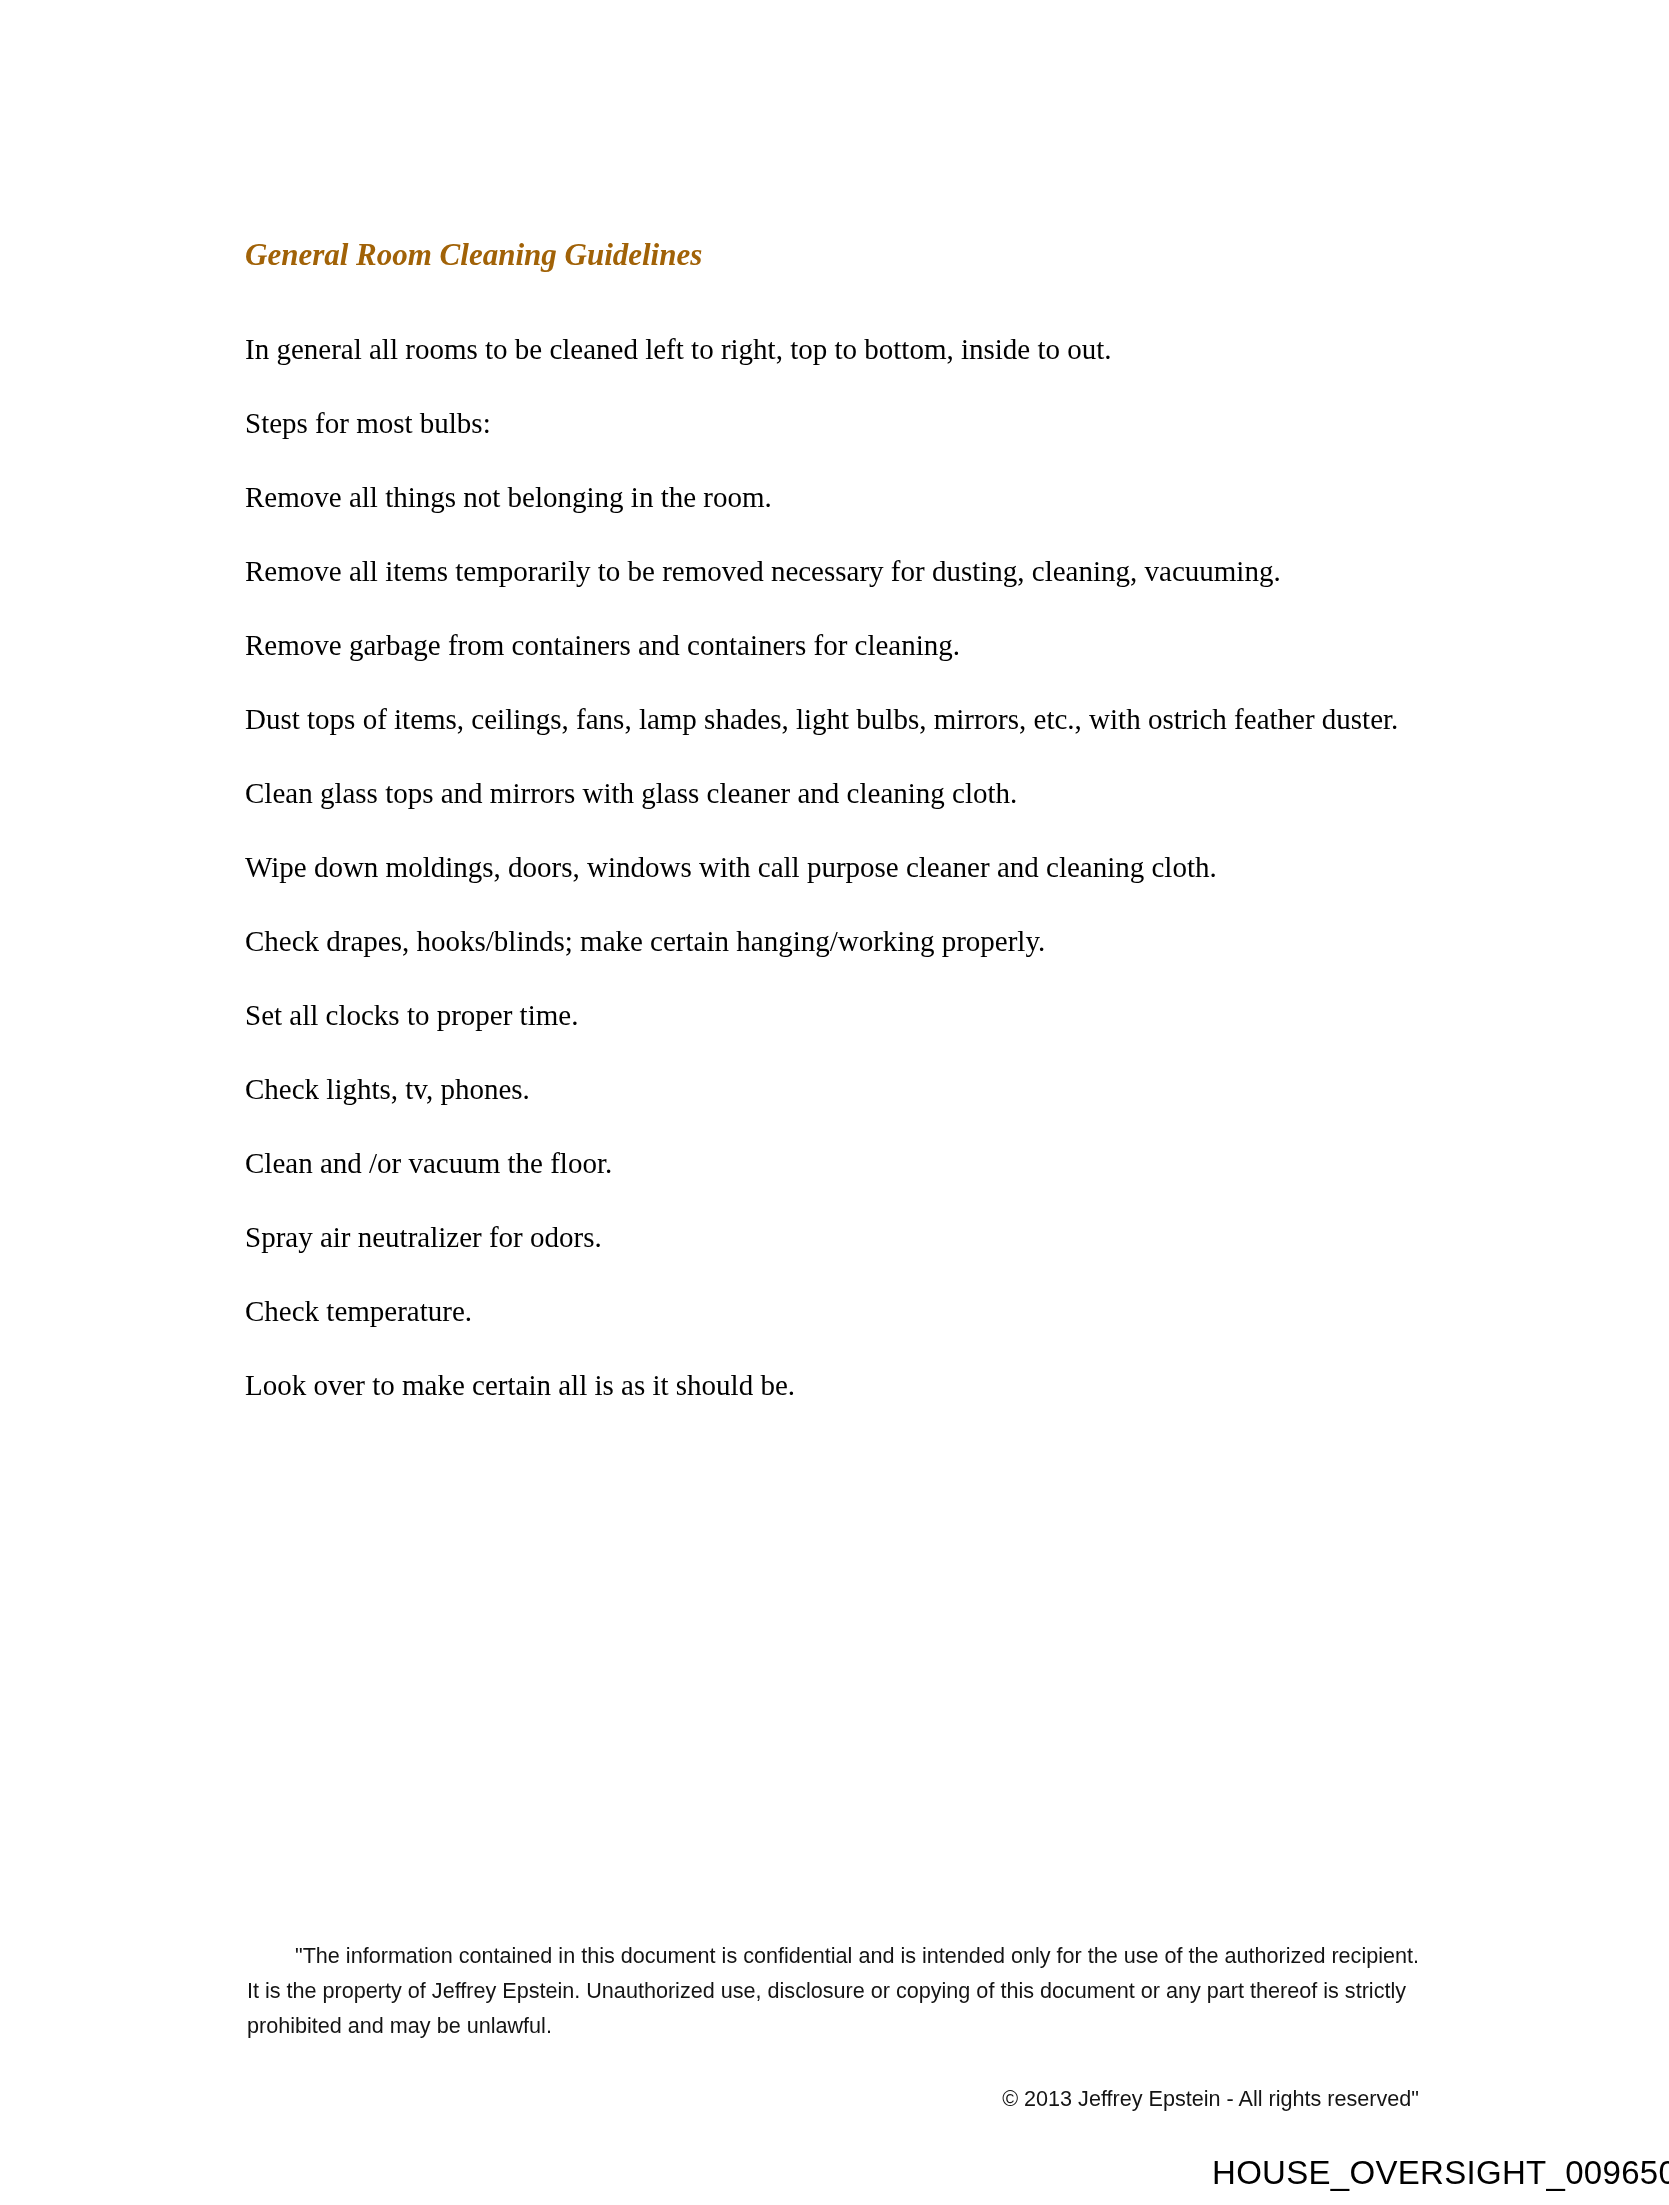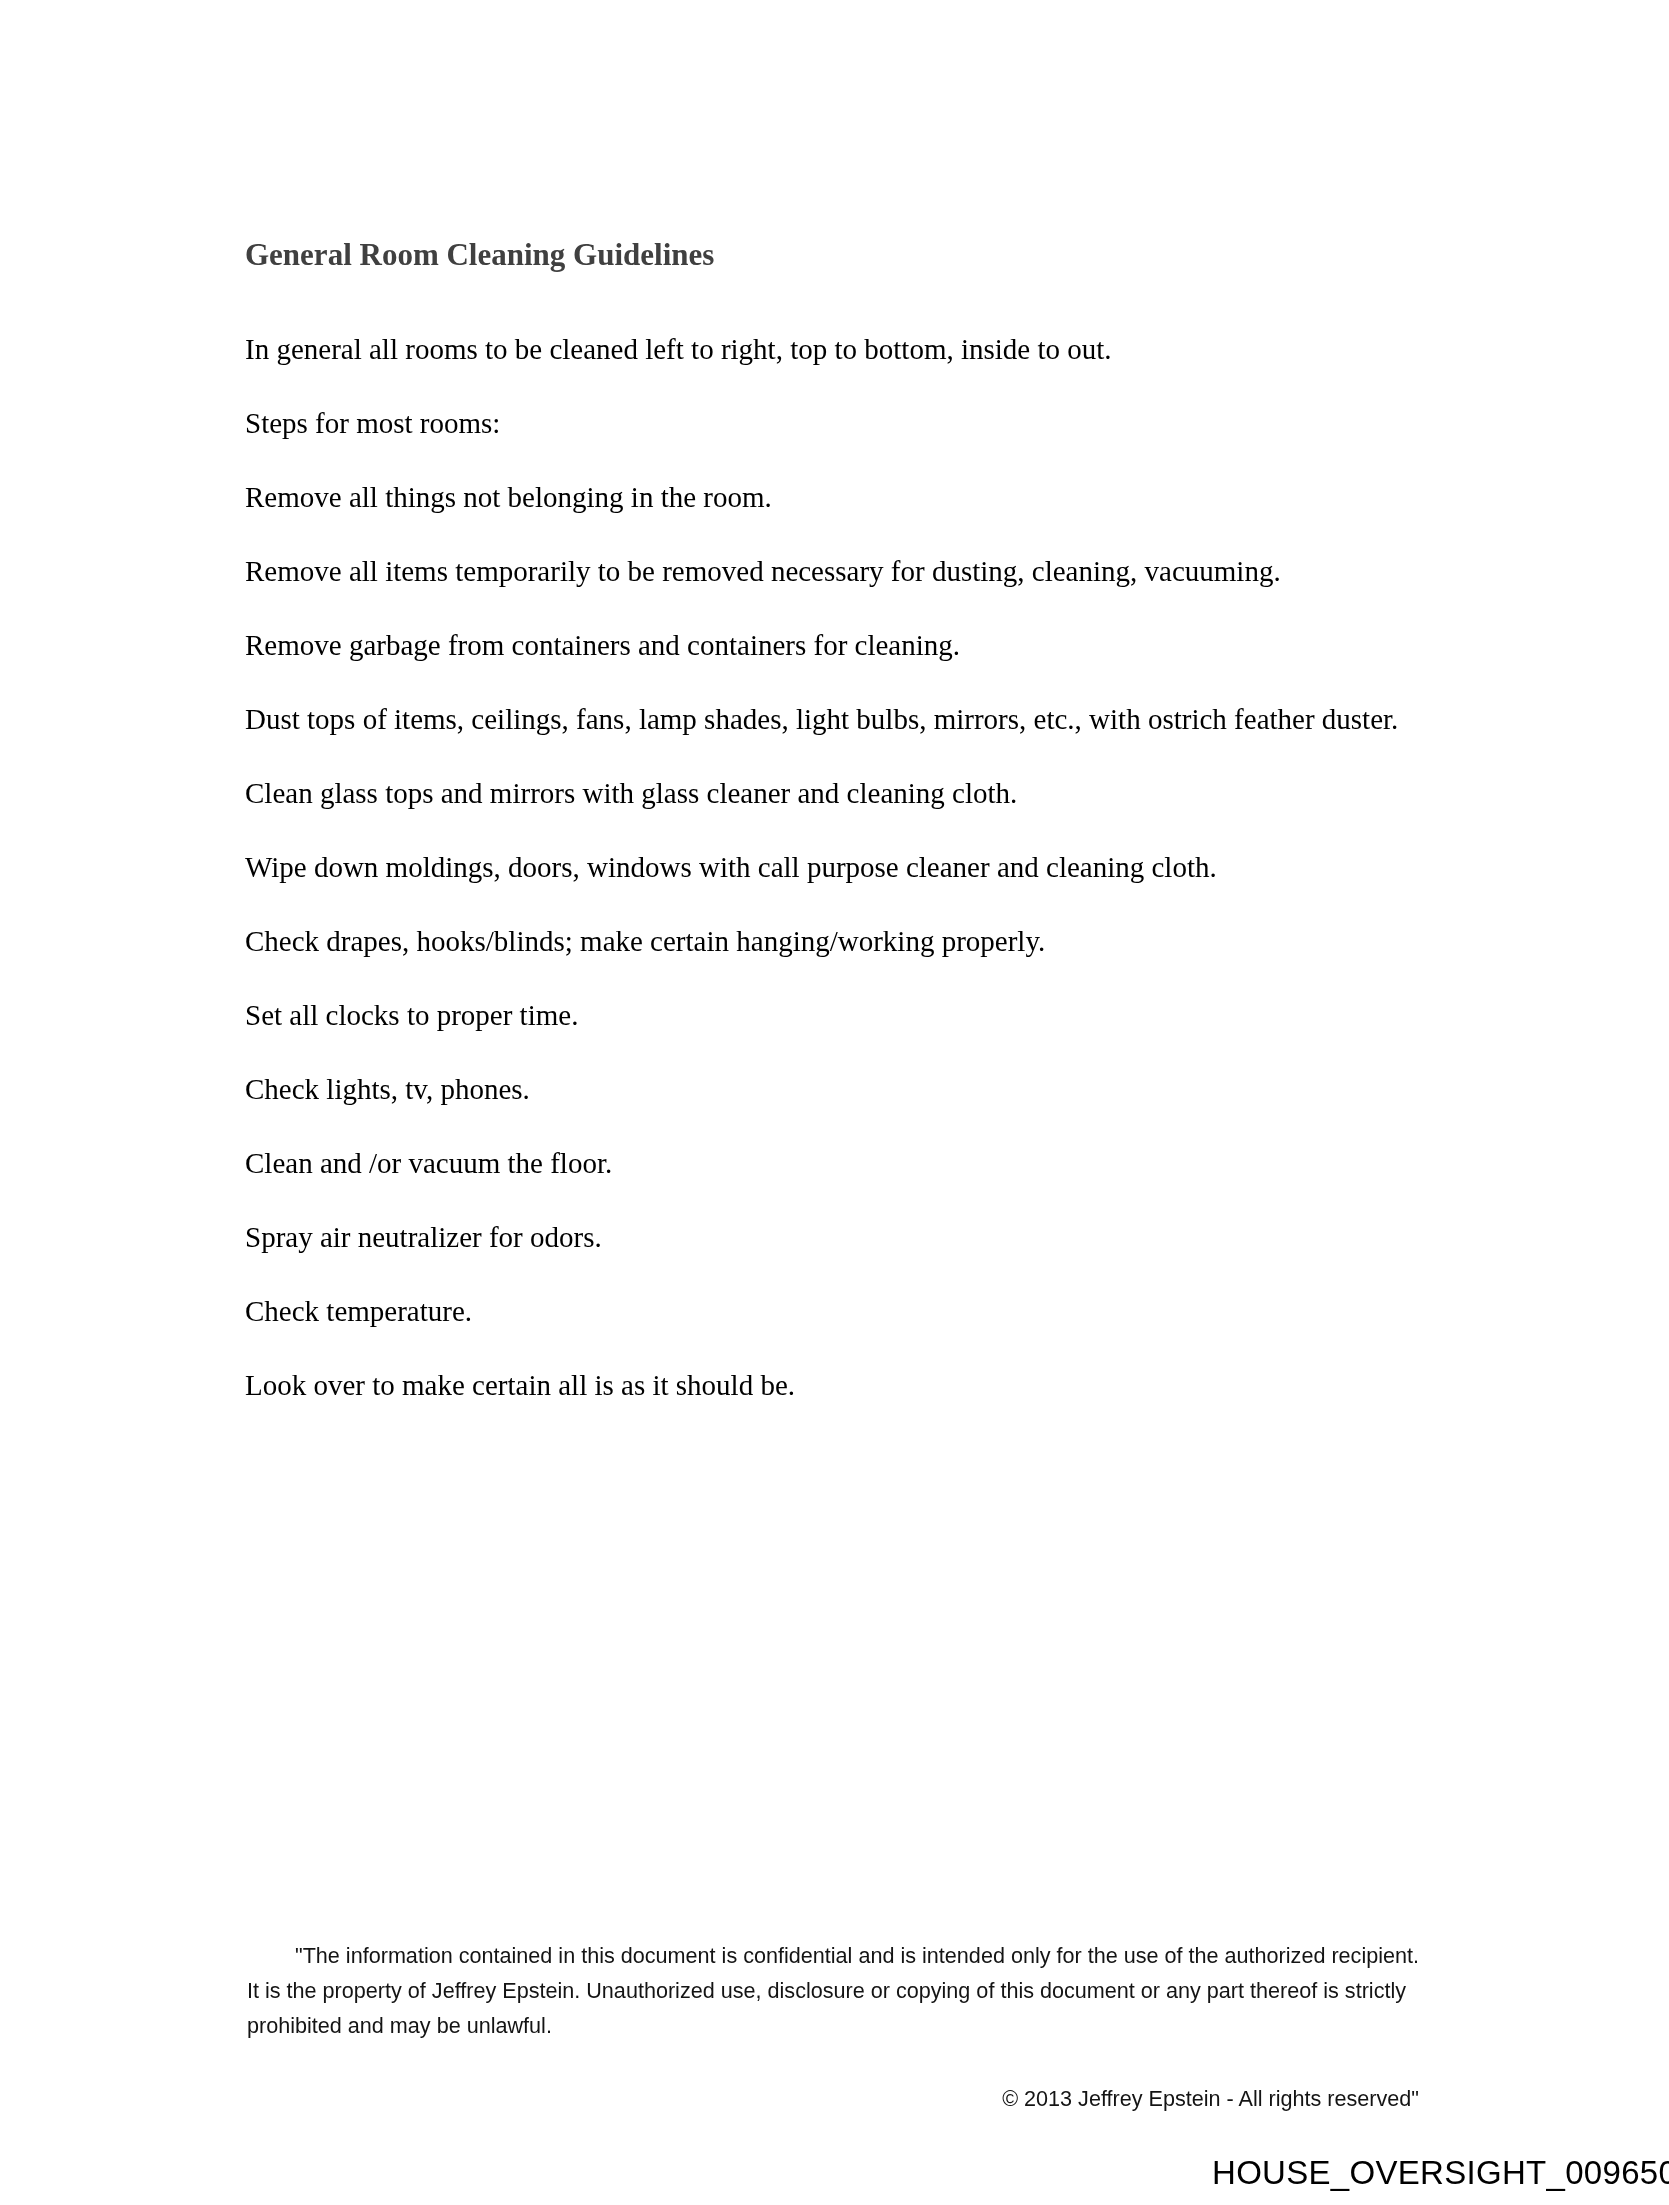--- a/index.html
+++ b/index.html
@@ -16,22 +16,23 @@
     color: #000;
   }
   .doc-title {
     position: absolute;
     left: 245px;
     top: 215px;
     font-family: "Liberation Serif", "DejaVu Serif", serif;
     font-weight: 700;
     font-size: 31px;
     line-height: 38px;
-    color: #404040;
+    color: #a16207;
     white-space: nowrap;
+    font-style: italic;
   }
   .doc-body {
     position: absolute;
     left: 245px;
     top: 309px;
     width: 1276px;
     font-family: "Liberation Serif", "DejaVu Serif", serif;
     font-size: 29px;
     line-height: 46px;
     color: #000;
@@ -70,21 +71,21 @@
 </style>
 </head>
 <body>
 
 <div class="page">
 
   <h1 class="doc-title">General Room Cleaning Guidelines</h1>
 
   <div class="doc-body">
     <p>In general all rooms to be cleaned left to right, top to bottom, inside to out.</p>
-    <p>Steps for most rooms:</p>
+    <p>Steps for most bulbs:</p>
     <p>Remove all things not belonging in the room.</p>
     <p>Remove all items temporarily to be removed necessary for dusting, cleaning, vacuuming.</p>
     <p>Remove garbage from containers and containers for cleaning.</p>
     <p>Dust tops of items, ceilings, fans, lamp shades, light bulbs, mirrors, etc., with ostrich feather duster.</p>
     <p>Clean glass tops and mirrors with glass cleaner and cleaning cloth.</p>
     <p>Wipe down moldings, doors, windows with call purpose cleaner and cleaning cloth.</p>
     <p>Check drapes, hooks/blinds; make certain hanging/working properly.</p>
     <p>Set all clocks to proper time.</p>
     <p>Check lights, tv, phones.</p>
     <p>Clean and /or vacuum the floor.</p>

